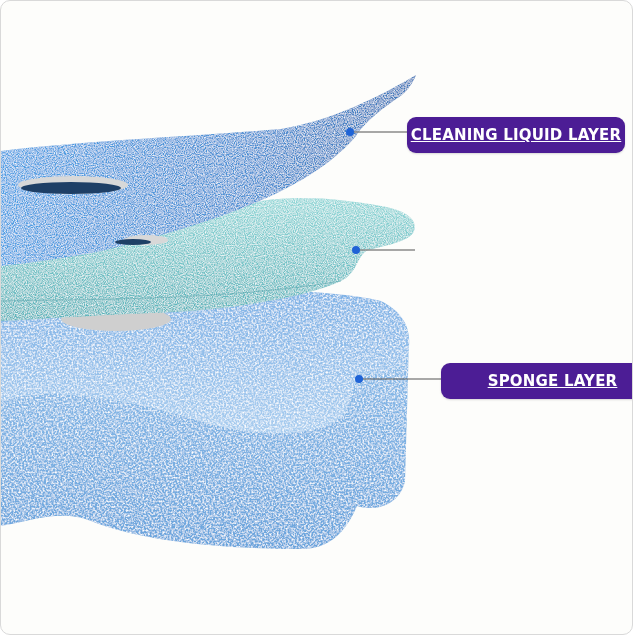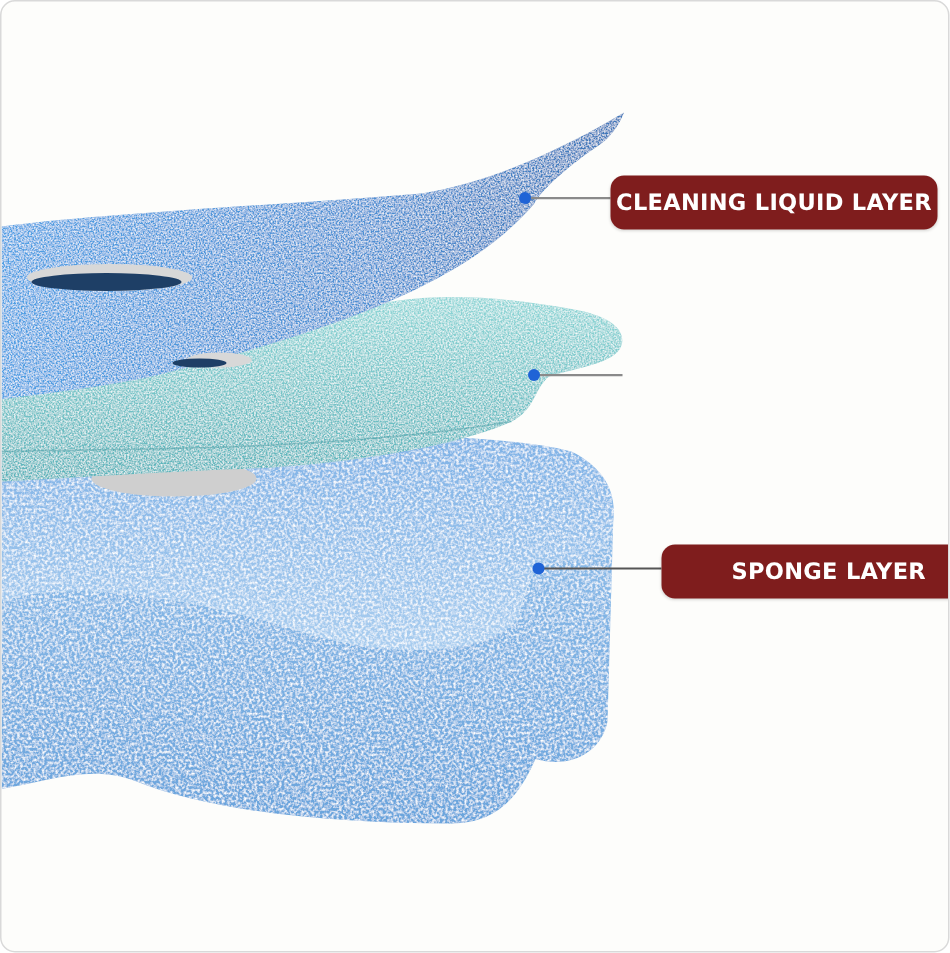--- a/index.html
+++ b/index.html
@@ -3,24 +3,25 @@
   <meta charset="utf-8">
   <style>
     html, body { margin: 0; padding: 0; background: #ffffff; }
     body { width: 633px; height: 635px; overflow: hidden; font-family: "DejaVu Sans", "Liberation Sans", sans-serif; }
     .frame {
       position: absolute; left: 0; top: 0; width: 631px; height: 633px;
       border: 1px solid #d9d9d9; border-radius: 10px; background: #fdfdfb; overflow: hidden;
     }
     svg.art { position: absolute; left: 0; top: 0; }
     .label {
-      position: absolute; background: #7f1d1d; color: #ffffff; border-radius: 9px;
+      position: absolute; background: #4c1d95; color: #ffffff; border-radius: 9px;
       display: flex; align-items: center; justify-content: center;
       font-size: 15px; font-weight: bold; letter-spacing: 0.2px; white-space: nowrap;
       box-shadow: 0 1px 2px rgba(0,0,0,0.15);
+      text-decoration: underline;
     }
     .lbl-liquid { left: 406px; top: 116px; width: 218px; height: 36px; }
     .lbl-cloth  { left: 414px; top: 230px; width: 218px; height: 36px; }
     .lbl-sponge { left: 440px; top: 362px; width: 223px; height: 36px; }
   </style>
 </head>
 <body>
 
 <div class="frame">
 

